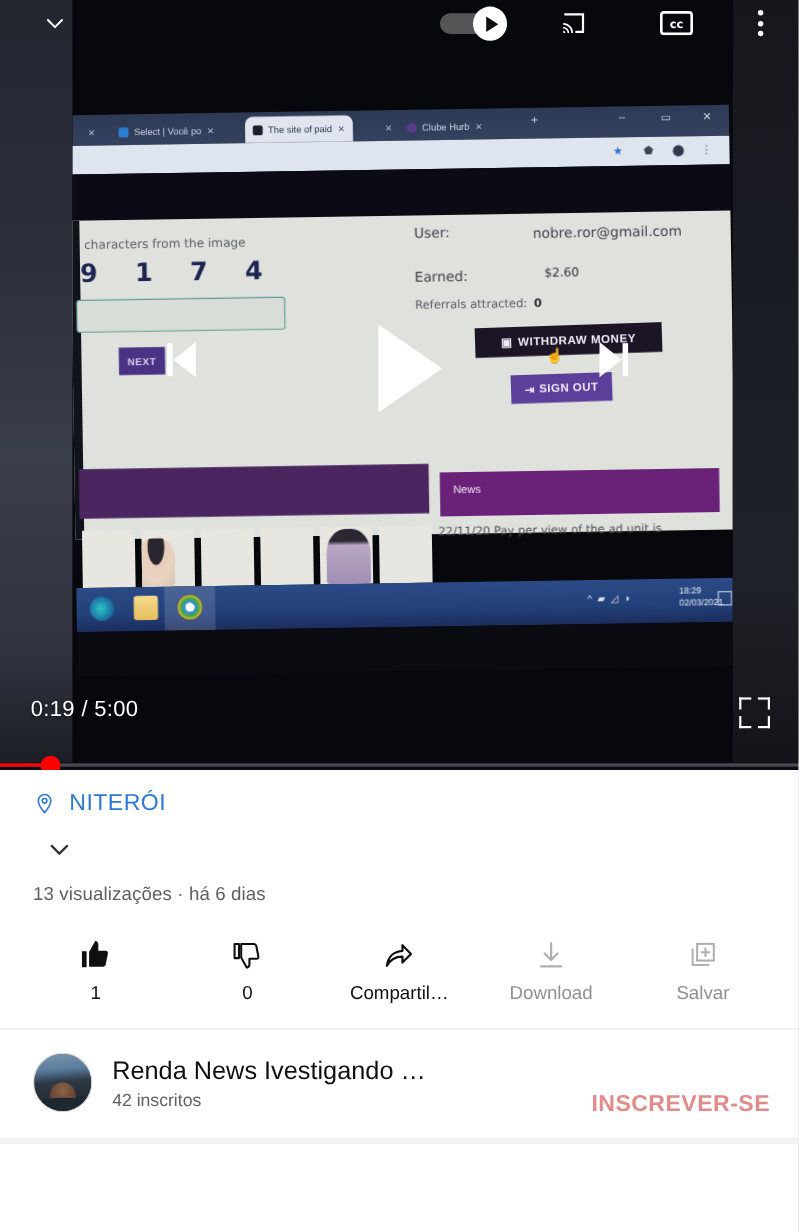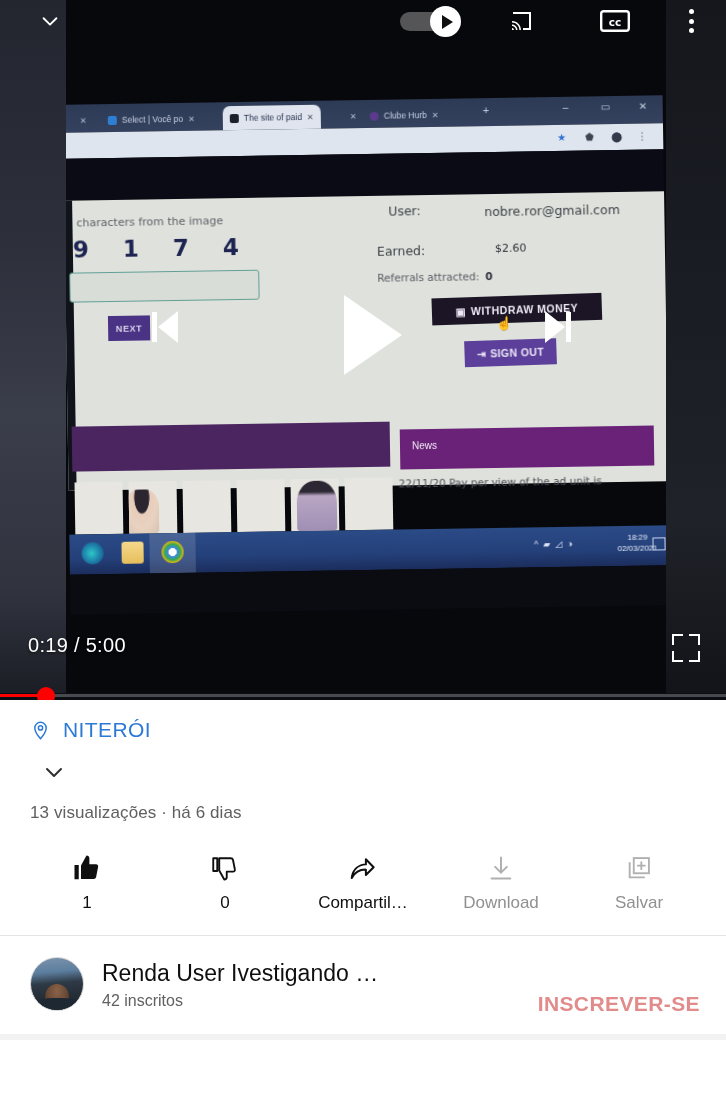--- a/index.html
+++ b/index.html
@@ -97,21 +97,21 @@
     display:flex; align-items:center; justify-content:center;
     letter-spacing:.6px; filter:blur(0.4px);
   }
 
   .panel-user {
     position:absolute; left:312px; top:104px; width:280px;
     color:#3c4048; filter:blur(0.45px);
     font-family:"DejaVu Sans", sans-serif;
   }
   .panel-row { position:relative; height:22px; font-size:12.5px; }
-  .panel-row .k { position:absolute; left:0;margin-left:12px; }
+  .panel-row .k { position:absolute; left:0; }
   .panel-email { position:absolute; left:108px; top:0; width:160px; font-size:12.5px; line-height:19px; }
   .panel-earn-k { position:absolute; left:0; top:40px; font-size:12.5px; }
   .panel-earn-v { position:absolute; left:118px; top:40px; font-size:11px; font-weight:normal; color:#2b2f38;}
   .panel-ref { position:absolute; left:0; top:68px; font-size:10.5px; color:#565a63; }
   .panel-ref b { position:absolute; left:108px; color:#2b2f38; }
 
   .btn-withdraw {
     position:absolute; left:366px; top:198px; width:170px; height:27px;
     background:#1b1526; color:#efeaf6; font-size:10.5px; font-weight:bold;
     display:flex; align-items:center; justify-content:center; gap:5px;
@@ -163,21 +163,21 @@
   .taskbar {
     position:absolute; left:0; top:430px; width:600px; height:40px;
     background: linear-gradient(180deg,#2b4b86 0%,#24407a 60%,#1b2d5c 100%);
     filter:blur(0.3px);
   }
   .tb-icon { position:absolute; top:8px; width:22px; height:22px; border-radius:3px; }
   .tb-edge  { left:12px;  background: radial-gradient(circle at 45% 50%, #2ec6c8 0%, #1d7ca8 55%, #14486f 100%); border-radius:50%;}
   .tb-files { left:52px;  background: linear-gradient(180deg,#f4d98b 0%,#e6be5c 100%);}
   .tb-chrome{ left:92px;  background: radial-gradient(circle at 50% 50%, #ffffff 0%, #ffffff 26%, #4285f4 27%, #34a853 50%, #fbbc05 72%, #ea4335 100%); border-radius:50%;}
   .tb-chrome-hl { position:absolute; left:80px; top:0; width:46px; height:40px; background:rgba(255,255,255,.14);}
-  .tray { position:absolute; right:12px; top:6px; color:#e7edf8; font-size:8px; text-align:center; line-height:11px; filter:blur(0.5px);}
+  .tray { position:absolute; right:12px; top:6px; color:#e7edf8; font-size:8px; text-align:left; line-height:11px; filter:blur(0.5px);}
   .tray-icons { position:absolute; right:92px; top:12px; color:#dbe4f4; font-size:9px; letter-spacing:5px; filter:blur(0.5px);}
   .tray-end { position:absolute; right:4px; top:12px; width:13px; height:13px; border:1px solid #c9d6ec; filter:blur(0.5px);}
 
   .screen-bottom-dark {
     position:absolute; left:0; top:470px; width:600px; height:40px; background:#0a0c12;
   }
 
   
   .topbar { position:absolute; left:0; top:0; width:726px; height:42px; z-index:30; }
   .chev-down-btn {
@@ -554,21 +554,21 @@
     </div>
 
     <div class="divider"></div>
 
     <div class="channel">
       <div class="avatar">
         <div class="face"></div>
           <div class="shirt"></div>
       </div>
       <div class="ch-text">
-        <div class="ch-name">Renda User Ivestigando …</div>
+        <div class="ch-name">Renda News Ivestigando …</div>
         <div class="ch-subs">42 inscritos</div>
       </div>
       <div class="subscribe">INSCREVER-SE</div>
     </div>
 
     <div class="bottom-divider"></div>
   </div>
 </div>
 
 </body></html>

